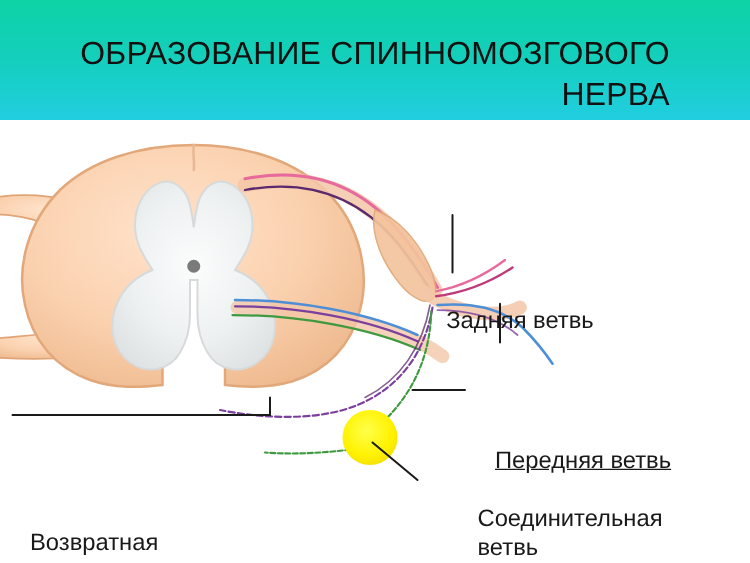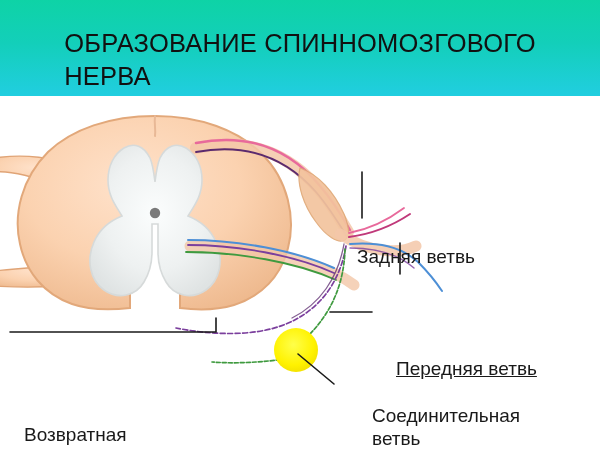--- a/index.html
+++ b/index.html
@@ -31,21 +31,21 @@
     height: 120px;
     display: flex;
     flex-direction: column;
     align-items: center;
     justify-content: center;
     color: #111111;
     font-size: 25.5px;
     font-weight: 400;
     line-height: 1.28;
     letter-spacing: 0.2px;
-    text-align: left;
+    text-align: right;
     white-space: pre-line;
   }
   #diagram-area {
     position: absolute;
     left: 0;
     top: 96px;
     width: 600px;
     height: 354px;
   }
   #diagram-svg {
@@ -56,21 +56,21 @@
   .label {
     position: absolute;
     color: #191919;
     font-size: 19px;
     font-weight: 400;
     line-height: 1.22;
     white-space: pre-line;
   }
   #label-posterior { left: 357px; top: 149px; }
   #label-anterior  { left: 396px; top: 261px; text-decoration: underline; }
-  #label-connect   { left: 372px; top: 308px; }
+  #label-connect   { left: 382px; top: 308px; }
   #label-recurrent { left: 24px;  top: 327px; }
 </style>
 </head>
 <body>
 
 <div id="page">
 
   <div id="header-band"></div>
   <div id="header-title">ОБРАЗОВАНИЕ СПИННОМОЗГОВОГО
 НЕРВА</div>

